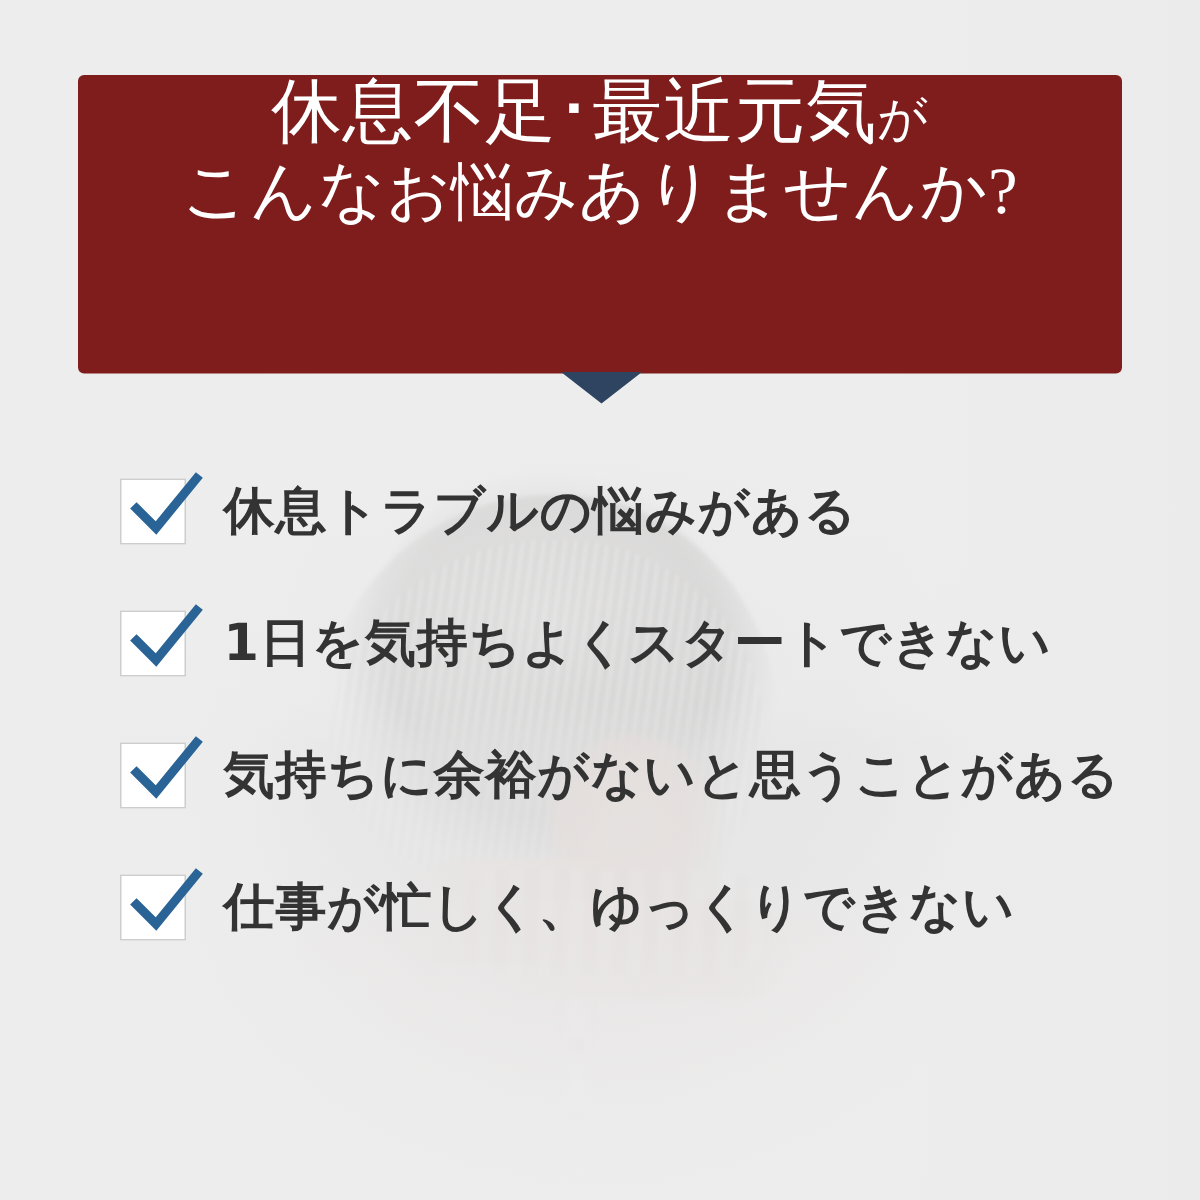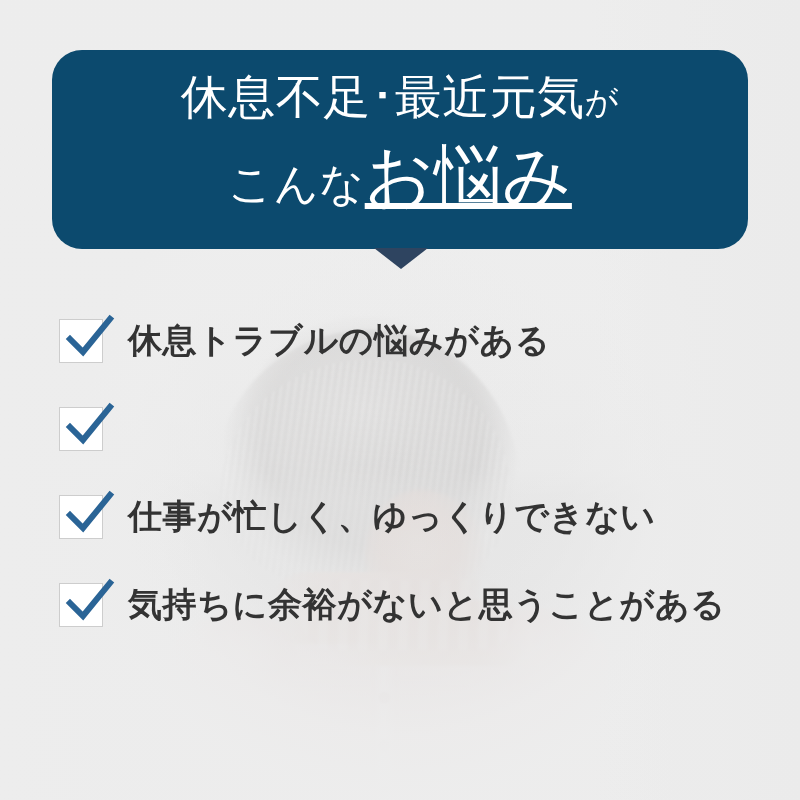--- a/index.html
+++ b/index.html
@@ -247,27 +247,26 @@
     background: linear-gradient(270deg, rgba(235,235,235,0.98) 0%, rgba(235,235,235,0.55) 55%, rgba(235,235,235,0) 100%);
   }
 
   
   .bubble {
     position: absolute;
     left: 52px;
     top: 50px;
     width: 696px;
     height: 199px;
-    background: #0c4a6e;
-    border-radius: 30px;
+    background: #7f1d1d;
+    border-radius: 4px;
     box-sizing: border-box;
     display: flex;
     flex-direction: column;
     align-items: center;
-    justify-content: center;
   }
 
   .bubble-tail {
     position: absolute;
     left: 374px;
     top: 248px;
     width: 0;
     height: 0;
     border-left: 27px solid transparent;
     border-right: 27px solid transparent;
@@ -290,35 +289,34 @@
     font-size: 33px;
   }
 
   .bubble-line-2 {
     color: #ffffff;
     font-family: "Liberation Serif", "DejaVu Serif", serif;
     font-size: 44px;
     line-height: 1.05;
     letter-spacing: 0.5px;
     white-space: nowrap;
-    margin: 14px;
+    margin: 0;
     display: flex;
     align-items: baseline;
   }
 
   .bubble-line-2 .emphasis {
-    font-size: 68px;
+    font-size: 42px;
     letter-spacing: 0px;
-    text-decoration: underline;
   }
 
   
   .checklist {
     position: absolute;
-    left: 59px;
+    left: 80px;
     top: 297px;
     width: 700px;
   }
 
   .check-item {
     display: flex;
     align-items: center;
     height: 88px;
   }
 
@@ -382,20 +380,21 @@
   </div>
 
   <div class="bubble">
     <div class="bubble-line-1">
       <span>休息不足･最近元気</span>
         <span class="small-particle">が</span>
     </div>
     <div class="bubble-line-2">
       <span>こんな</span>
         <span class="emphasis">お悩み</span>
+        <span>ありませんか?</span>
     </div>
   </div>
   <div class="bubble-tail"></div>
 
   <div class="checklist">
 
     <div class="check-item">
       <span class="checkbox">
         <svg viewBox="0 0 52 50">
           <path d="M7 25 L20 38 L47 5" fill="none" stroke="#2a6496" stroke-width="6" stroke-linecap="square" stroke-linejoin="miter"></path>
@@ -403,36 +402,37 @@
       </span>
       <span class="check-label">休息トラブルの悩みがある</span>
     </div>
 
     <div class="check-item">
       <span class="checkbox">
         <svg viewBox="0 0 52 50">
           <path d="M7 25 L20 38 L47 5" fill="none" stroke="#2a6496" stroke-width="6" stroke-linecap="square" stroke-linejoin="miter"></path>
         </svg>
       </span>
+      <span class="check-label">1日を気持ちよくスタートできない</span>
+    </div>
+
+    <div class="check-item">
+      <span class="checkbox">
+        <svg viewBox="0 0 52 50">
+          <path d="M7 25 L20 38 L47 5" fill="none" stroke="#2a6496" stroke-width="6" stroke-linecap="square" stroke-linejoin="miter"></path>
+        </svg>
+      </span>
+      <span class="check-label">気持ちに余裕がないと思うことがある</span>
     </div>
 
     <div class="check-item">
       <span class="checkbox">
         <svg viewBox="0 0 52 50">
           <path d="M7 25 L20 38 L47 5" fill="none" stroke="#2a6496" stroke-width="6" stroke-linecap="square" stroke-linejoin="miter"></path>
         </svg>
       </span>
       <span class="check-label">仕事が忙しく、ゆっくりできない</span>
     </div>
 
-    <div class="check-item">
-      <span class="checkbox">
-        <svg viewBox="0 0 52 50">
-          <path d="M7 25 L20 38 L47 5" fill="none" stroke="#2a6496" stroke-width="6" stroke-linecap="square" stroke-linejoin="miter"></path>
-        </svg>
-      </span>
-      <span class="check-label">気持ちに余裕がないと思うことがある</span>
-    </div>
-
 
   </div>
 
 </div>
 
 </body></html>

